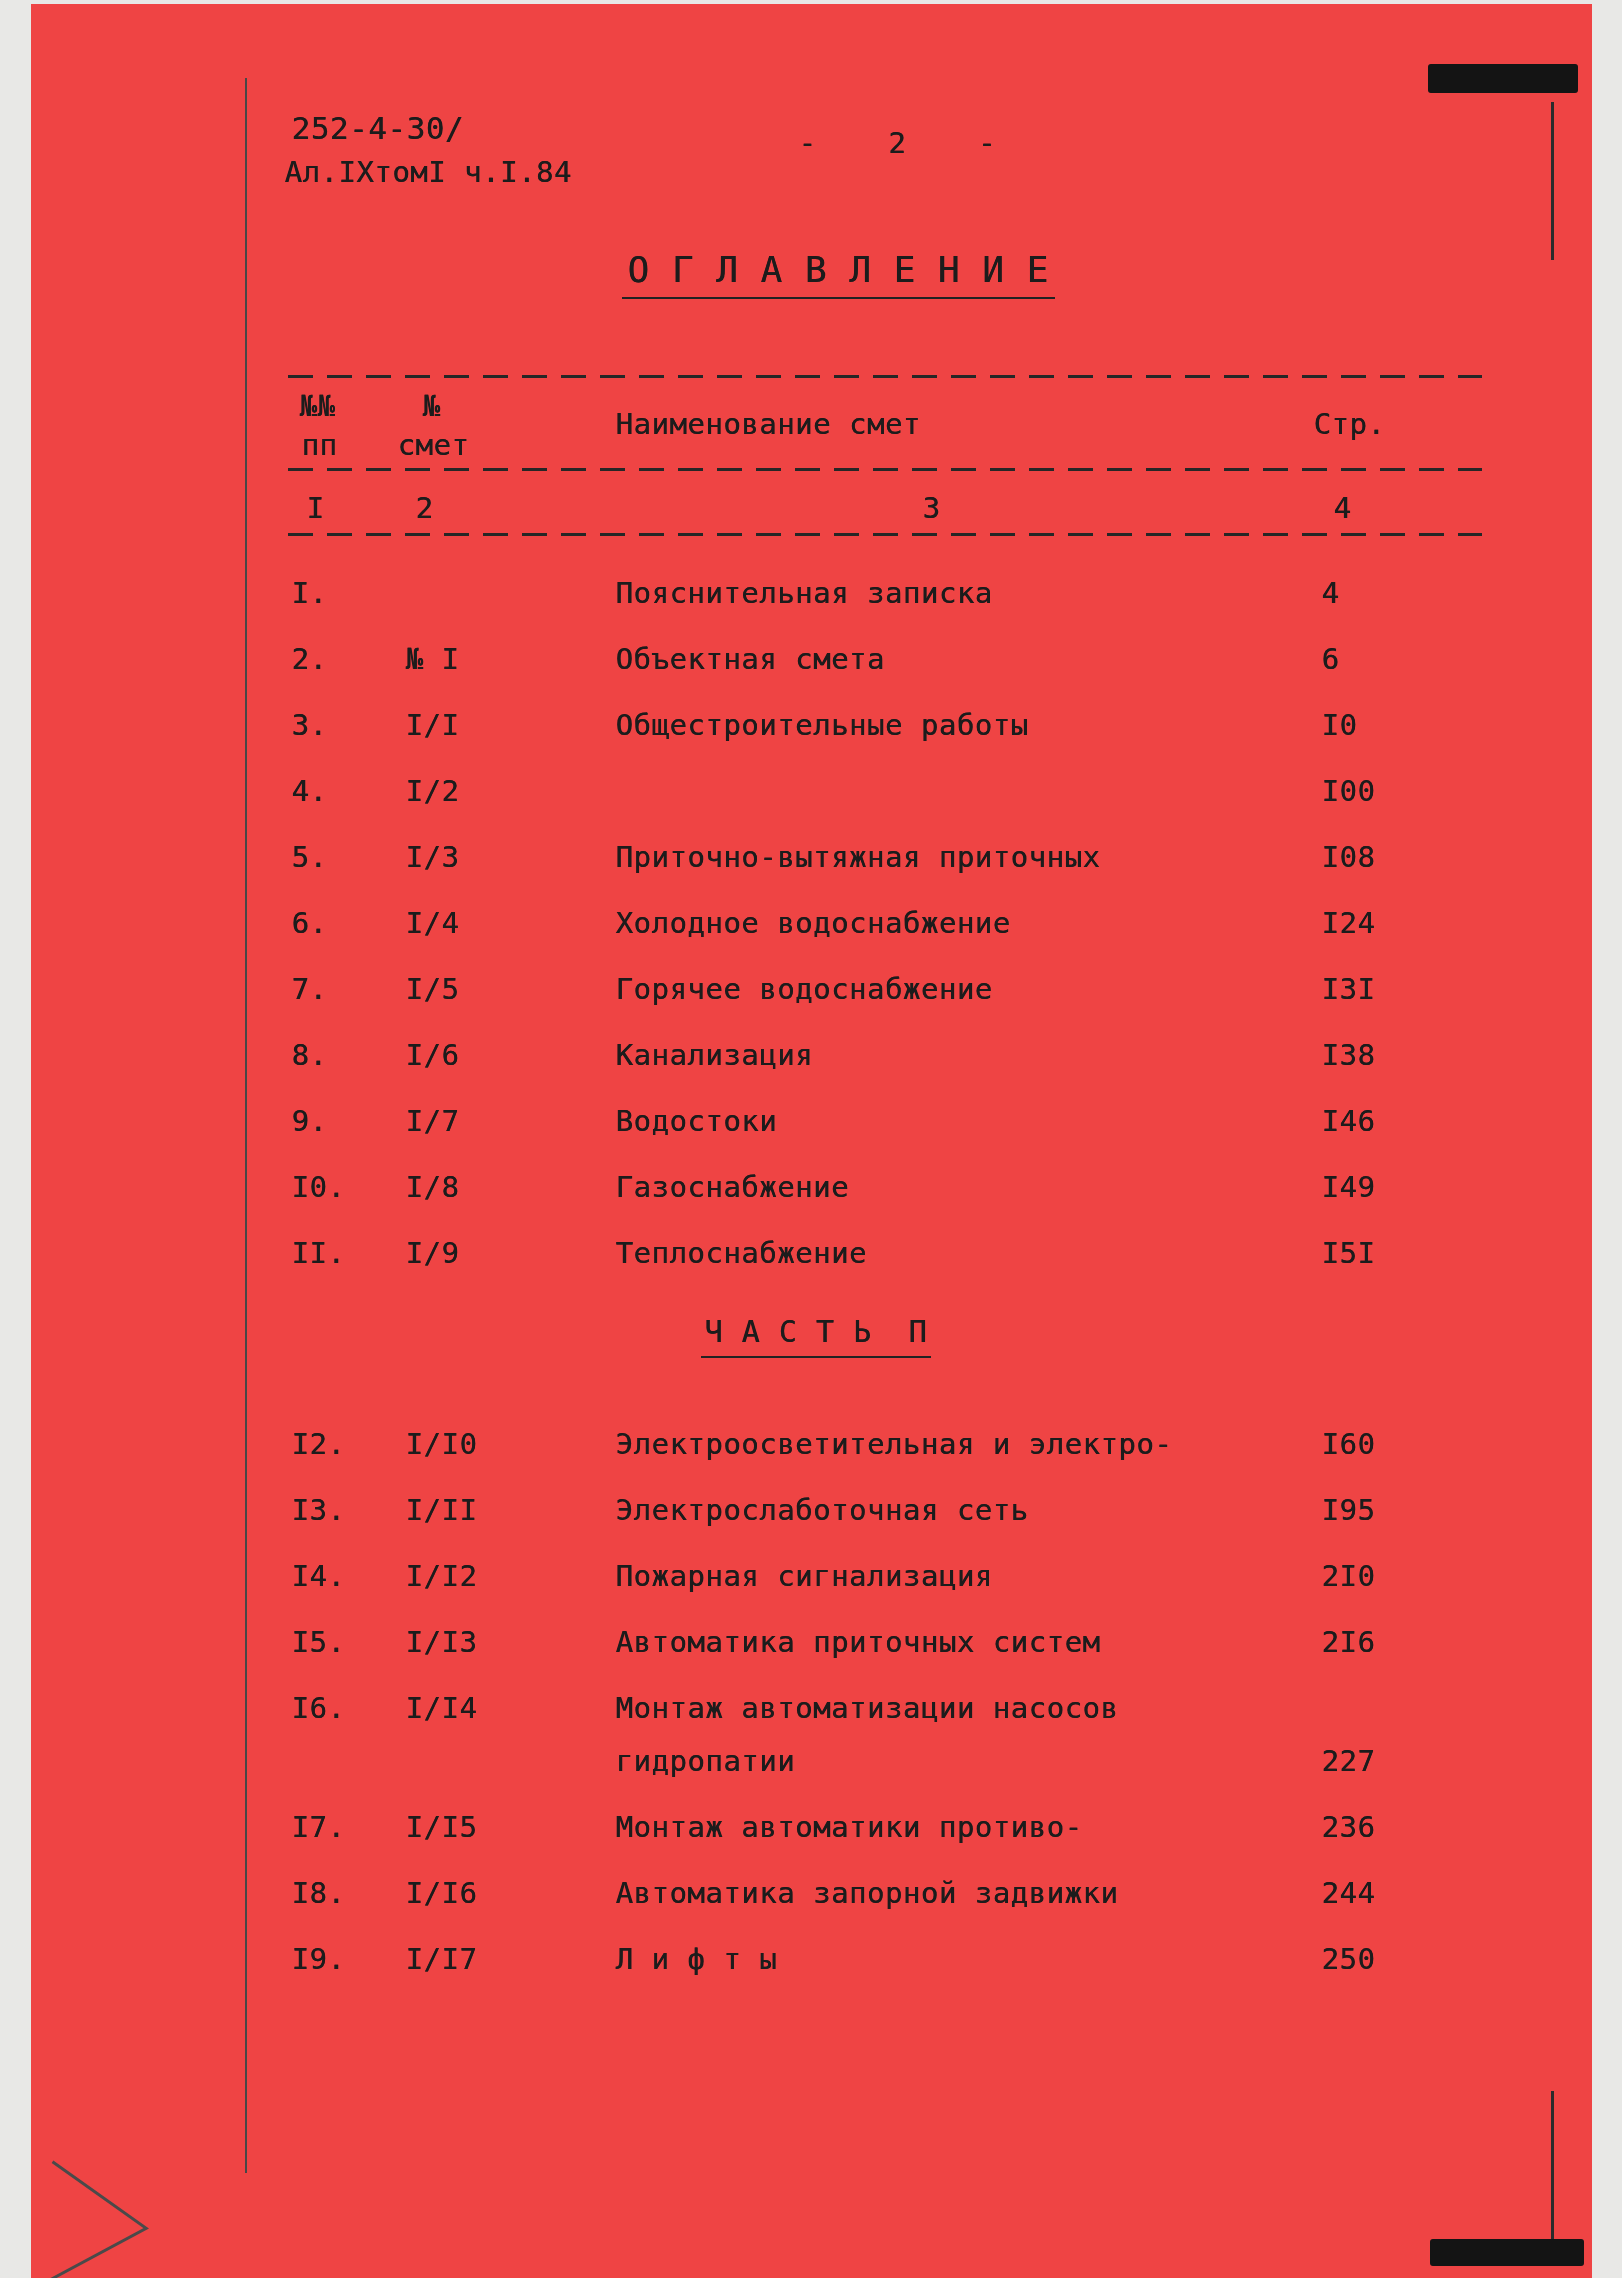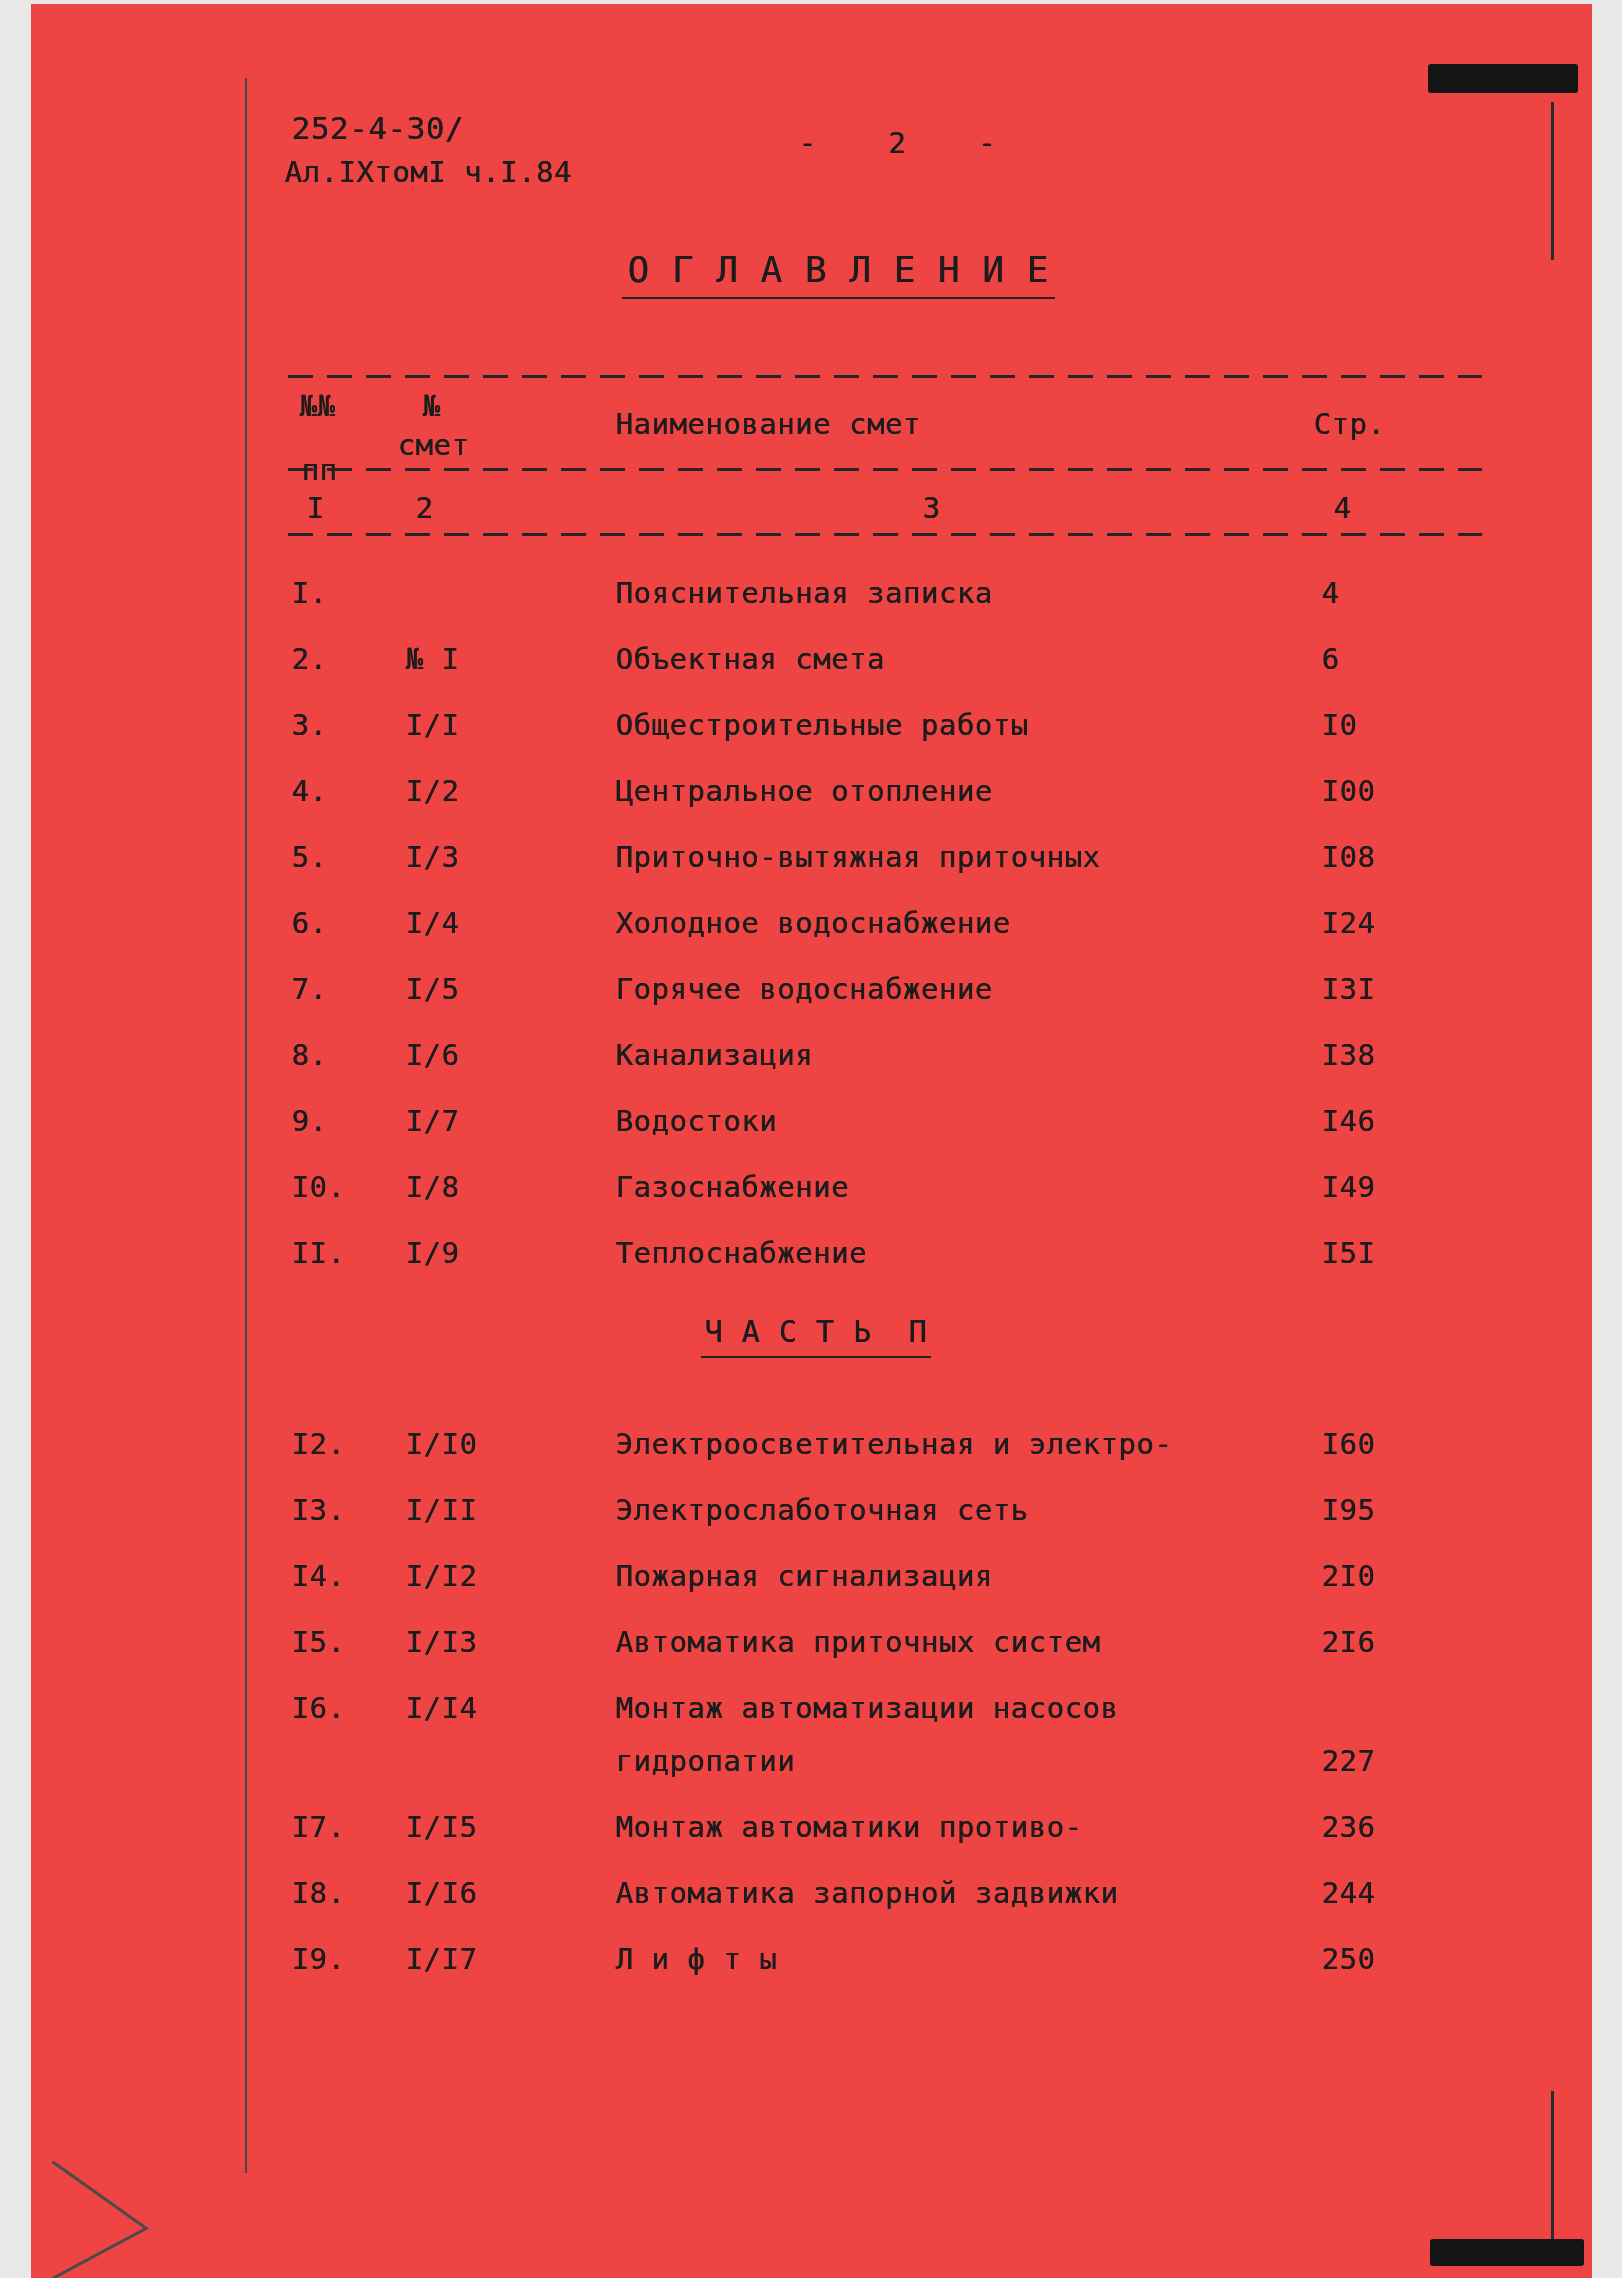--- a/index.html
+++ b/index.html
@@ -40,21 +40,21 @@
   .dash {
     position:absolute; left:257px; width:1194px; height:2.9px;
     background:repeating-linear-gradient(to right, #262626 0 25px, transparent 25px 39px);
   }
   .dash1 { top:371px; }
   .dash2 { top:464px; }
   .dash3 { top:529px; }
 
   
   .h-c1a { left:269px;  top:384px; }
-  .h-c1b { left:271px;  top:448px;text-align:right; }
+  .h-c1b { left:271px;  top:423px;text-align:right; }
   .h-c2a { left:392px;  top:384px; }
   .h-c2b { left:367px;  top:423px;text-align:right; }
   .h-c3  { left:585px;  top:402px; }
   .h-c4  { left:1283px; top:402px; }
 
   .cn-1 { left:276px;  top:486px; }
   .cn-2 { left:385px;  top:486px; }
   .cn-3 { left:892px;  top:486px; }
   .cn-4 { left:1303px; top:486px; }
 
@@ -137,23 +137,20 @@
       <span class="c1">3.</span>
       <span class="c2">I/I</span>
       <span class="c3">
           <span class="l1">Общестроительные работы</span>
         </span>
       <span class="c4">I0</span>
     </div>
     <div class="trow">
       <span class="c1">4.</span>
       <span class="c2">I/2</span>
-      <span class="c3">
-          <span class="l1">Центральное отопление</span>
-        </span>
       <span class="c4">I00</span>
     </div>
     <div class="trow">
       <span class="c1">5.</span>
       <span class="c2">I/3</span>
       <span class="c3">
           <span class="l1">Приточно-вытяжная приточных</span>
         </span>
       <span class="c4">I08</span>
     </div>

